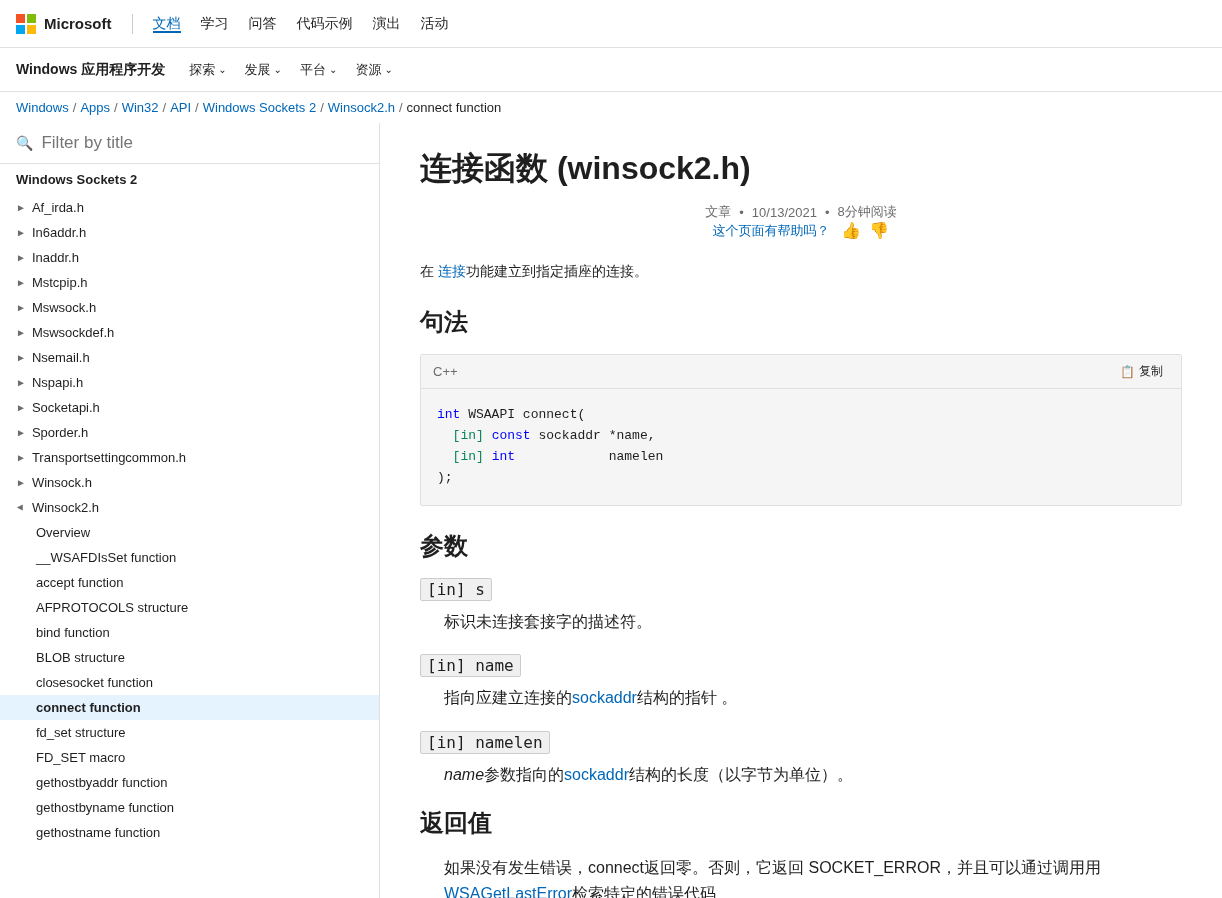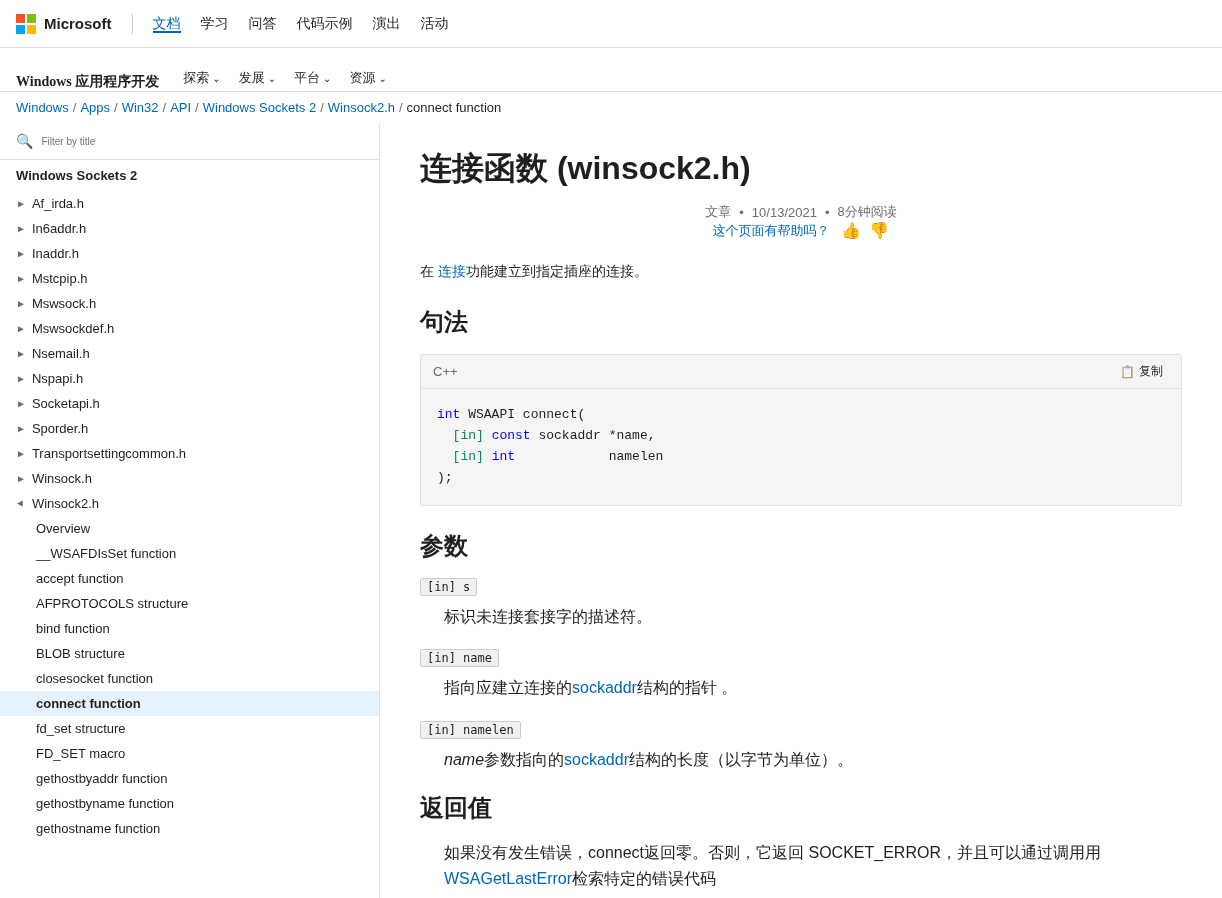--- a/index.html
+++ b/index.html
@@ -51,26 +51,25 @@
     .nav-links a {
       color: #1f1f1f;
       text-decoration: none;
       font-size: 14px;
     }
     .nav-links a.active { border-bottom: 2px solid #0067b8; color: #0067b8; }
 
     
     .second-nav {
       display: flex;
-      align-items: flex-end;
+      align-items: center;
       padding: 0 16px;
       height: 44px;
       border-bottom: 1px solid #e0e0e0;
       gap: 8px;
-      font-family: Liberation Serif, serif;
     }
     .second-nav-title {
       font-size: 14px;
       font-weight: 600;
       color: #1f1f1f;
       margin-right: 8px;
     }
     .second-nav-links {
       display: flex;
       align-items: center;
@@ -119,21 +118,21 @@
     .sidebar-filter {
       display: flex;
       align-items: center;
       gap: 8px;
       padding: 10px 16px;
       border-bottom: 1px solid #e0e0e0;
     }
     .sidebar-filter input {
       border: none;
       outline: none;
-      font-size: 10px;
+      font-size: 17px;
       color: #6c6c6c;
       width: 100%;
       background: transparent;
     }
     .filter-icon { color: #6c6c6c; font-size: 14px; }
 
     .sidebar-section-title {
       padding: 8px 16px;
       font-size: 13px;
       font-weight: 600;
@@ -261,21 +260,21 @@
     .code-annotation { color: #098658; }
 
     
     .param-tag {
       display: inline-block;
       background: #f0f0f0;
       border: 1px solid #ccc;
       border-radius: 2px;
       padding: 1px 6px;
       font-family: 'Consolas', monospace;
-      font-size: 12px;
+      font-size: 16px;
       color: #1f1f1f;
       margin-bottom: 8px;
     }
     .param-desc {
       font-size: 16px;
       color: #1f1f1f;
       margin-bottom: 20px;
       line-height: 1.6;
       margin-left: 24px;
     }

